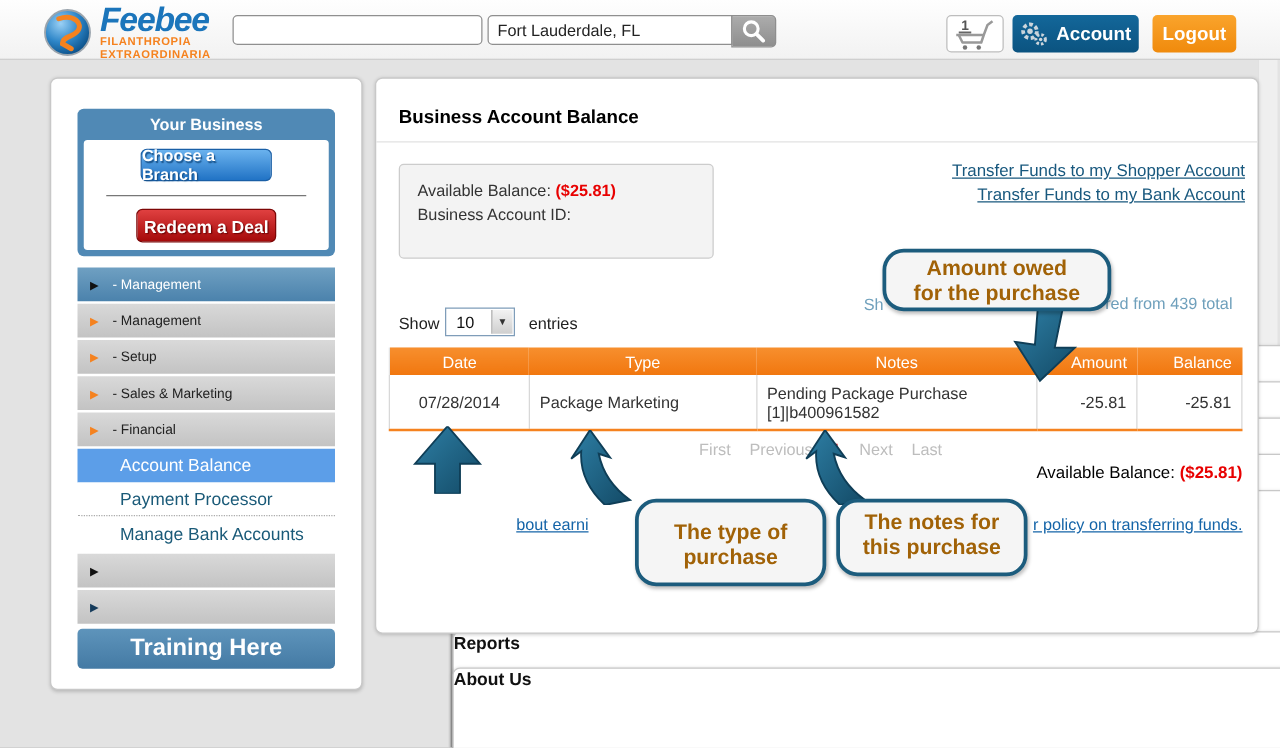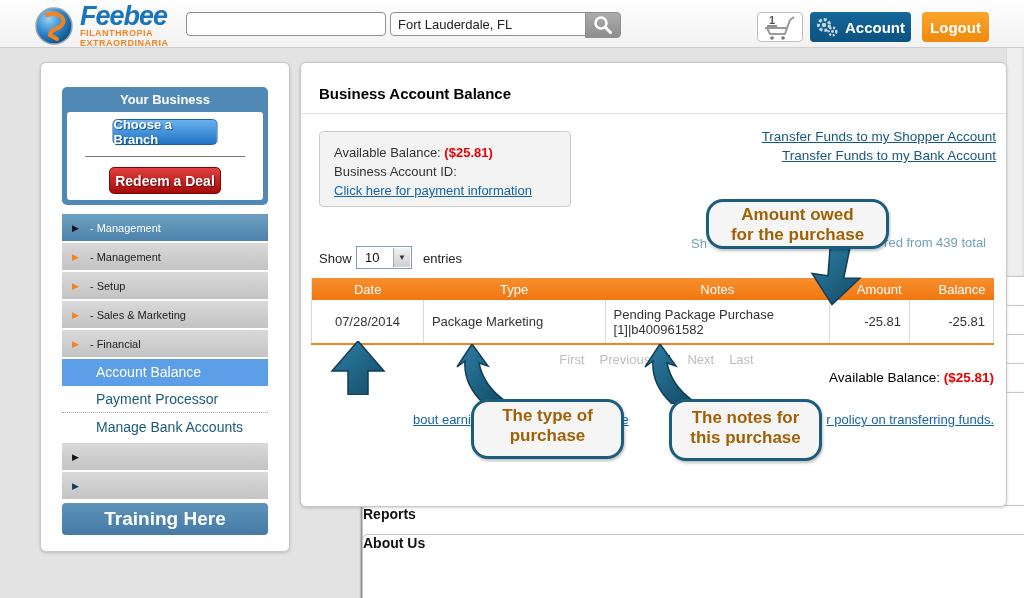--- a/index.html
+++ b/index.html
@@ -183,21 +183,20 @@
   <div class="main">
     <div class="pg-title">Business Account Balance</div>
     <div class="pg-divider"></div>
 
     <div class="graybox">
       <div>
         <span>Available Balance:</span>
         <span class="red">($25.81)</span>
       </div>
       <div>Business Account ID:</div>
-      <a class="lnk">Click here for payment information</a>
     </div>
 
     <div class="transfer">
       <a>Transfer Funds to my Shopper Account</a>
       <a>Transfer Funds to my Bank Account</a>
     </div>
 
     <span class="show-lbl">Show</span>
     <div class="select">
       <span class="val">10</span>
@@ -283,21 +282,21 @@
 
   <svg class="arrow" style="left:452px;top:344px" width="58" height="60" viewBox="0 0 58 60">
     <defs>
         <linearGradient id="ag3" x1="0" y1="0" x2="1" y2="1">
           <stop offset="0%" stop-color="#2E7FA5"></stop>
           <stop offset="100%" stop-color="#134A66"></stop>
         </linearGradient>
       </defs>
     <path d="M20,0 L36,22 L27,19 C30,34 38,46 52,56 L32,60 C17,46 12,31 13,17 L5,23 Z" fill="url(#ag3)" stroke="#0F3E57" stroke-width="1.5"></path>
   </svg>
-  <div class="callout" style="left:471px;top:399px;width:147px;height:50px;padding-top:4px">
+  <div class="callout" style="left:508px;top:399px;width:147px;height:50px;padding-top:14px">
     <div>The type of</div>
     <div>purchase</div>
   </div>
 
   <svg class="arrow" style="left:640px;top:344px" width="58" height="60" viewBox="0 0 58 60">
     <defs>
         <linearGradient id="ag4" x1="0" y1="0" x2="1" y2="1">
           <stop offset="0%" stop-color="#2E7FA5"></stop>
           <stop offset="100%" stop-color="#134A66"></stop>
         </linearGradient>

